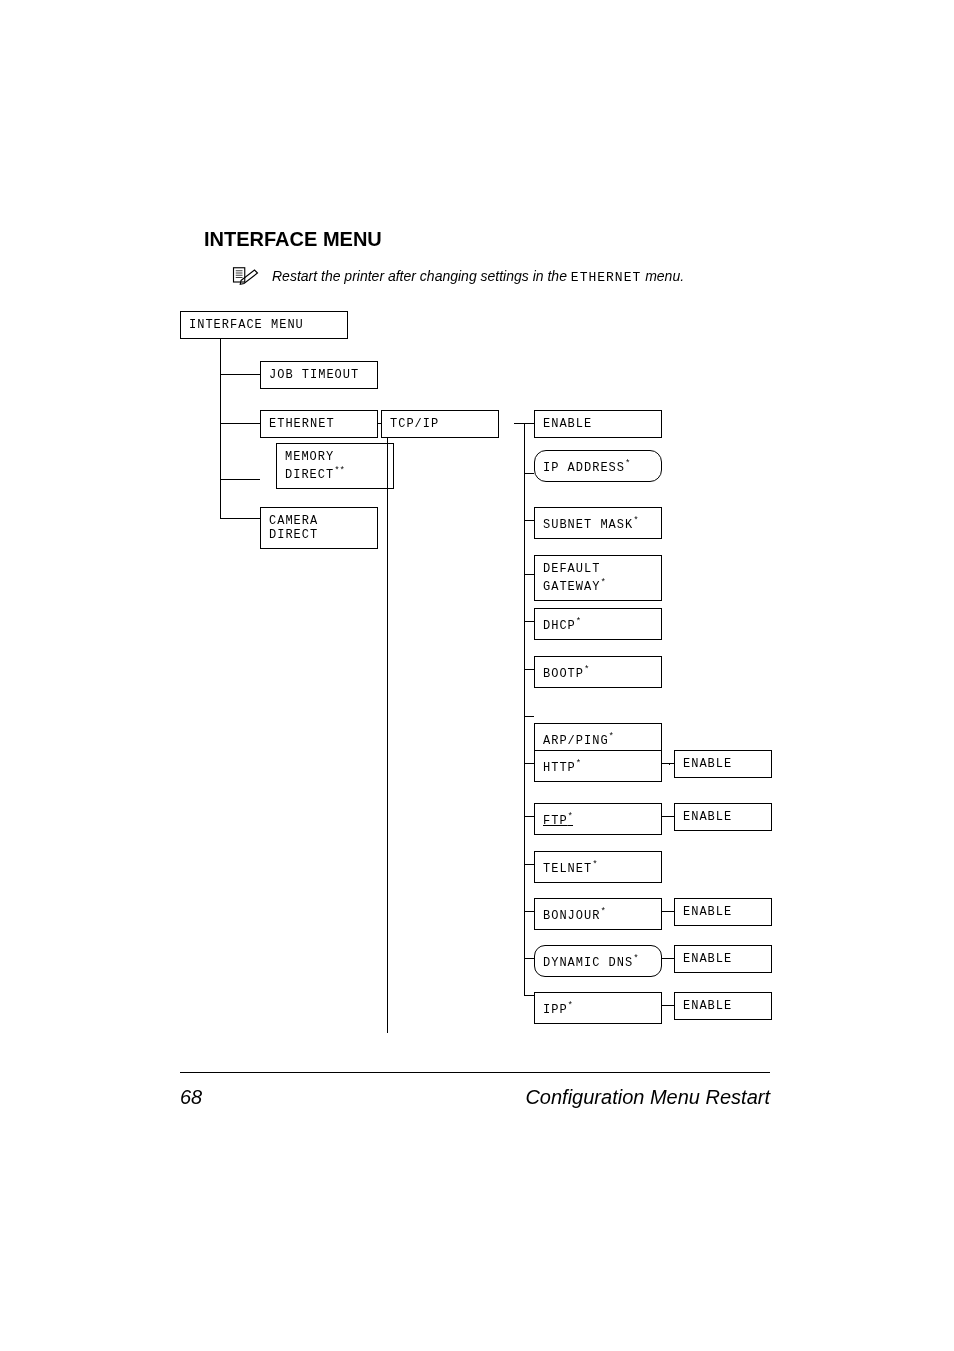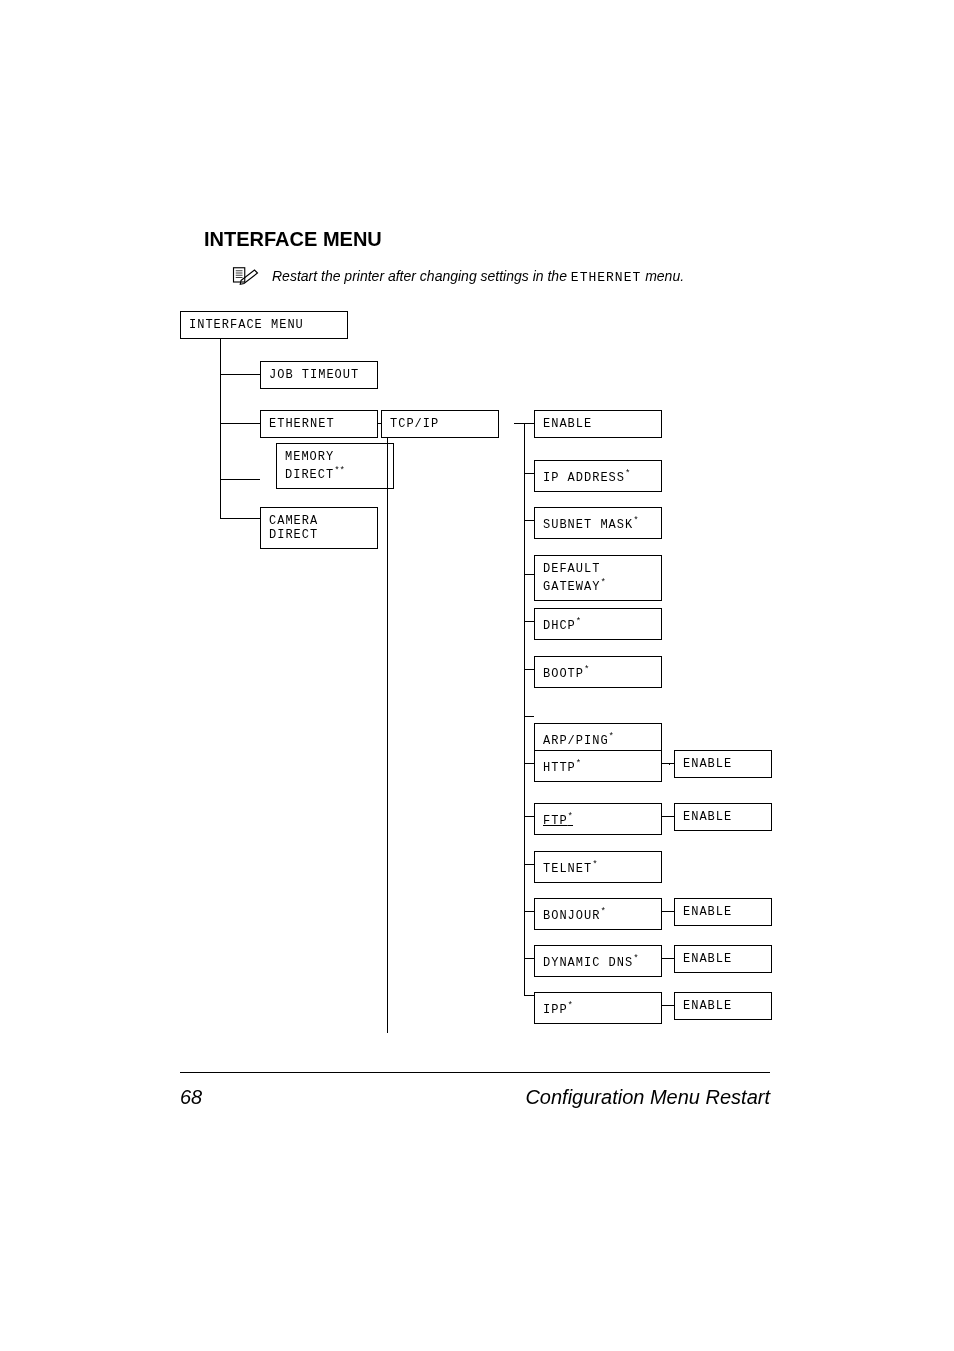--- a/index.html
+++ b/index.html
@@ -144,21 +144,21 @@
     <div class="conn" style="left:207px; top:112px; width:1px; height:610px;"></div>
 
     <div class="mbox" style="left:201px; top:99px; width:100px;font-family:Liberation Mono, monospace;">TCP/IP</div>
 
     <div class="conn" style="left:334px; top:112px; width:20px; height:1px;"></div>
     <div class="conn" style="left:344px; top:112px; width:1px; height:572px;"></div>
 
     <div class="mbox" style="left:354px; top:99px; width:110px;">ENABLE</div>
     <div class="conn" style="left:344px; top:112px; width:10px; height:1px;"></div>
 
-    <div class="mbox" style="left:354px; top:149px; width:110px;"><span>IP ADDRESS</span><span class="sup">*</span></div>
+    <div class="mbox" style="left:354px; top:139px; width:110px;border-radius:12px;"><span>IP ADDRESS</span><span class="sup">*</span></div>
     <div class="conn" style="left:344px; top:162px; width:10px; height:1px;"></div>
 
     <div class="mbox" style="left:354px; top:196px; width:110px;"><span>SUBNET MASK</span><span class="sup">*</span></div>
     <div class="conn" style="left:344px; top:209px; width:10px; height:1px;"></div>
 
     <div class="mbox" style="left:354px; top:244px; width:110px;"><span>DEFAULT
 GATEWAY</span><span class="sup">*</span></div>
     <div class="conn" style="left:344px; top:263px; width:10px; height:1px;"></div>
 
     <div class="mbox" style="left:354px; top:297px; width:110px;"><span>DHCP</span><span class="sup">*</span></div>
@@ -175,21 +175,21 @@
 
     <div class="mbox" style="left:354px; top:492px; width:110px;text-decoration:underline;"><span>FTP</span><span class="sup">*</span></div>
     <div class="conn" style="left:344px; top:505px; width:10px; height:1px;"></div>
 
     <div class="mbox" style="left:354px; top:540px; width:110px;"><span>TELNET</span><span class="sup">*</span></div>
     <div class="conn" style="left:344px; top:553px; width:10px; height:1px;"></div>
 
     <div class="mbox" style="left:354px; top:587px; width:110px;"><span>BONJOUR</span><span class="sup">*</span></div>
     <div class="conn" style="left:344px; top:600px; width:10px; height:1px;"></div>
 
-    <div class="mbox" style="left:354px; top:634px; width:110px;"><span>DYNAMIC DNS</span><span class="sup">*</span></div>
+    <div class="mbox" style="left:354px; top:634px; width:110px;border-radius:11px;"><span>DYNAMIC DNS</span><span class="sup">*</span></div>
     <div class="conn" style="left:344px; top:647px; width:10px; height:1px;"></div>
 
     <div class="mbox" style="left:354px; top:681px; width:110px;"><span>IPP</span><span class="sup">*</span></div>
     <div class="conn" style="left:344px; top:684px; width:10px; height:1px;"></div>
 
     <div class="conn" style="left:481px; top:452px; width:8px; height:1px;"></div>
     <div class="conn" style="left:489px; top:452px; width:1px; height:2px;"></div>
     <div class="mbox" style="left:494px; top:439px; width:80px;">ENABLE</div>
     <div class="conn" style="left:489px; top:452px; width:5px; height:1px;"></div>
 

